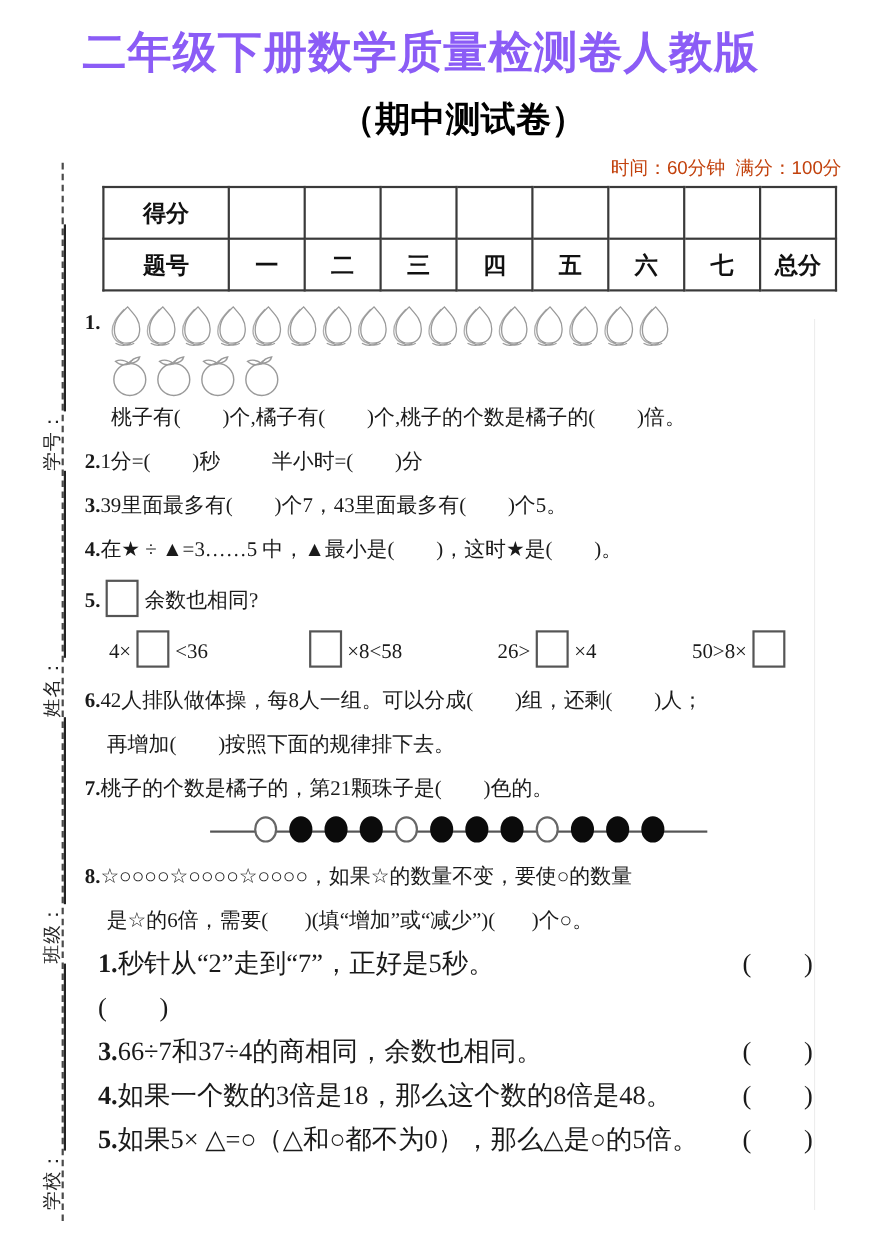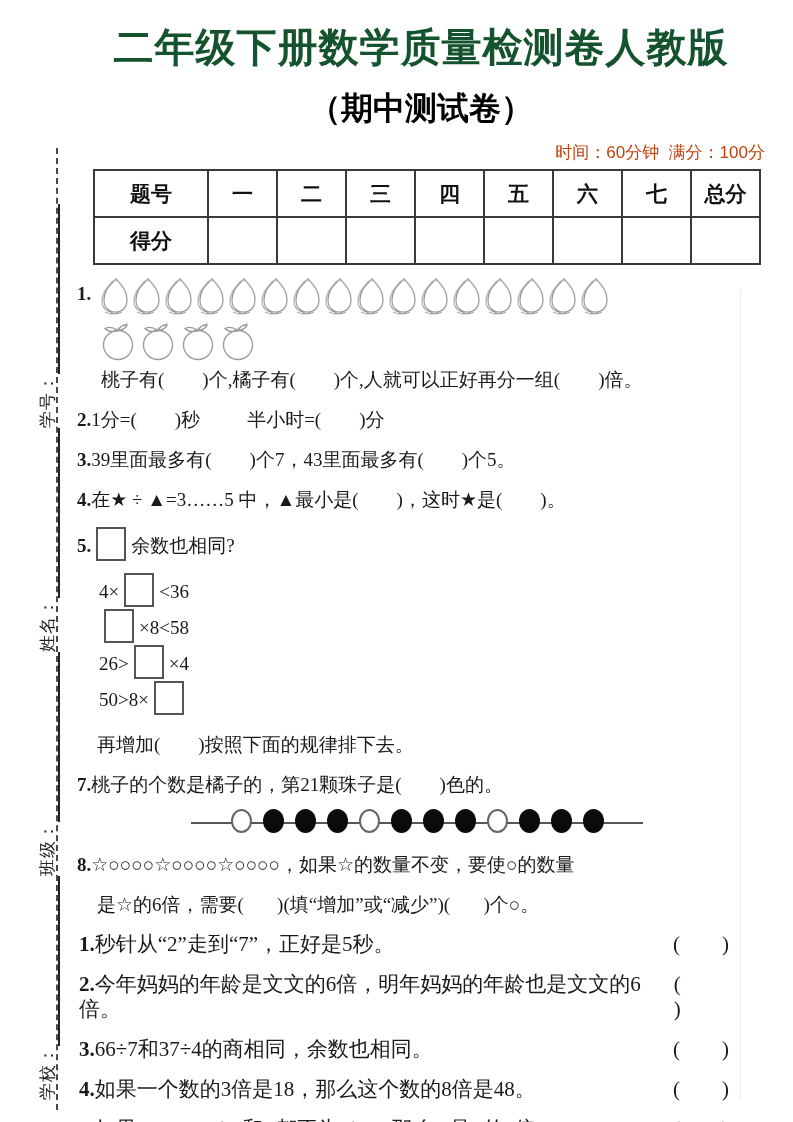--- a/index.html
+++ b/index.html
@@ -18,22 +18,22 @@
     transform-origin:0 0; transform:rotate(-90deg) translateX(-950px);
     display:flex; align-items:flex-end; font-size:17px; color:#222;
   }
   .sb-group { display:flex; align-items:flex-end; }
   .sb-label { padding-bottom:1px; letter-spacing:1px; }
   .sb-line  { display:inline-block; width:170px; height:14px; border-bottom:2px solid #222; }
   .scan-line { position:absolute; left:740px; top:290px; height:810px; width:1px; background:#ededed; }
   
   .main { position:absolute; left:75px; top:0; width:692px; }
   .title {
-    margin:20px 0 0; text-align:center; font-size:40px; font-weight:bold;
-    font-family:"Liberation Sans","DejaVu Sans",sans-serif; letter-spacing:1px; color:#14532d;
+    margin:20px 0 0; text-align:left; font-size:40px; font-weight:bold;
+    font-family:"Liberation Sans","DejaVu Sans",sans-serif; letter-spacing:1px; color:#8b5cf6;
   }
   .subtitle {
     margin:12px 0 0; text-align:center; font-size:32px; font-weight:bold;
     font-family:"Liberation Sans","DejaVu Sans",sans-serif; color:#000;
   }
   .info {
     margin:10px 2px 0 0; text-align:right; font-size:17px; color:#c2410c;
     font-family:"Liberation Sans","DejaVu Sans",sans-serif; white-space:pre-wrap;
   }
   
@@ -53,31 +53,31 @@
   .q2row .p2 { margin-left:47px; }
   
   .q1 { display:flex; margin:10px 0 0 2px; }
   .q1 .qnum { width:22px; font-size:19px; padding-top:8px; }
   .fruit-row { display:flex; align-items:flex-end; height:42px; }
   .orange-row { margin-top:2px; height:44px; }
   
   .box { display:inline-block; width:26px; height:30px; border:2px solid #555; background:#fff;
          vertical-align:-9px; margin:0 5px; }
   .expr-row { display:flex; margin:12px 0 0 24px; width:620px; justify-content:space-between;
-              font-size:19px; line-height:34px;flex-direction:column; }
+              font-size:19px; line-height:34px; }
   
   .beads { position:relative; width:392px; height:28px; margin:12px 0 2px 146px; }
   .beads .string { position:absolute; left:-30px; right:-30px; top:13px; height:2px; background:#555; }
   .beads .row { position:absolute; left:0; top:0; width:100%; display:flex; justify-content:center; gap:11px; }
   .bead { width:21px; height:24px; border-radius:50%; box-sizing:border-box; }
   .bead.b { background:#0b0b0b; }
   .bead.w { background:#fff; border:2px solid #666; }
   
-  .tf { display:flex; justify-content:space-between; width:650px; margin:15px 0 0 4px;
-        font-size:21px; line-height:25px; white-space:pre-wrap; }
+  .tf { display:flex; justify-content:space-between; width:650px; margin:15px 0 0 14px;
+        font-size:24px; line-height:25px; white-space:pre-wrap; }
 </style>
 </head>
 <body>
 
 <div class="page">
 
   <div class="binding-dashed"></div>
   <div class="scan-line"></div>
   <div class="sidebar-rot">
     <span class="sb-group">
@@ -100,41 +100,41 @@
 
   <div class="main">
 
     <h1 class="title">二年级下册数学质量检测卷人教版</h1>
     <h2 class="subtitle">（期中测试卷）</h2>
     <div class="info">时间：60分钟  满分：100分</div>
 
     <table class="score">
       <tbody>
           <tr>
+        <td class="c-label">得分</td>
+        <td></td>
+        <td></td>
+        <td></td>
+        <td></td>
+        <td></td>
+        <td></td>
+        <td></td>
+        <td></td>
+      </tr>
+      <tr>
         <td class="c-label">题号</td>
         <td class="c-num">一</td>
         <td class="c-num">二</td>
         <td class="c-num">三</td>
         <td class="c-num">四</td>
         <td class="c-num">五</td>
         <td class="c-num">六</td>
         <td class="c-num">七</td>
         <td class="c-num">总分</td>
       </tr>
-      <tr>
-        <td class="c-label">得分</td>
-        <td></td>
-        <td></td>
-        <td></td>
-        <td></td>
-        <td></td>
-        <td></td>
-        <td></td>
-        <td></td>
-      </tr>
     </tbody>
       </table>
 
 
     <div class="q1">
       <span class="qnum">1.</span>
       <div>
         <div class="fruit-row" id="peach-row">
             <svg width="32" height="42" viewBox="0 0 32 42">
               <g fill="none" stroke="#9a9a9a" stroke-width="1.2">
@@ -276,21 +276,21 @@
             </svg>
             <svg width="40" height="44" viewBox="0 0 40 44">
               <g fill="none" stroke="#9a9a9a" stroke-width="1.3">
                 <circle cx="19" cy="26" r="14.5"></circle>
                 <path d="M19 11.5 q2 -5 9 -6 q-1 5 -9 6 Z"></path>
                 <path d="M19 11.5 q-7 -5 -13 -2 q5 5 13 2 Z"></path>
                 <path d="M17 12 q2 -3 5 -4" stroke-width="1"></path>
               </g>
             </svg>
           </div>
-        <div class="qline" style="margin-top:4px">桃子有(        )个,橘子有(        )个,人就可以正好再分一组(        )倍。</div>
+        <div class="qline" style="margin-top:4px">桃子有(        )个,橘子有(        )个,桃子的个数是橘子的(        )倍。</div>
       </div>
     </div>
 
     <div class="qline q2row">
       <span><span class="qnum">2.</span><span>1分=(        )秒</span></span>
       <span class="p2">半小时=(        )分</span>
     </div>
 
     <div class="qline"><span class="qnum">3.</span><span>39里面最多有(        )个7，43里面最多有(        )个5。</span></div>
 
@@ -298,20 +298,21 @@
 
     <div class="qline"><span class="qnum">5.</span><span class="box"></span><span>余数也相同?</span></div>
 
     <div class="expr-row">
       <span><span>4×</span><span class="box"></span><span>&lt;36</span></span>
       <span><span></span><span class="box"></span><span>×8&lt;58</span></span>
       <span><span>26&gt;</span><span class="box"></span><span>×4</span></span>
       <span><span>50&gt;8×</span><span class="box"></span><span></span></span>
     </div>
 
+    <div class="qline"><span class="qnum">6.</span><span>42人排队做体操，每8人一组。可以分成(        )组，还剩(        )人；</span></div>
     <div class="qline indent">再增加(        )按照下面的规律排下去。</div>
 
     <div class="qline"><span class="qnum">7.</span><span>桃子的个数是橘子的，第21颗珠子是(        )色的。</span></div>
 
     <div class="beads">
       <div class="string"></div>
       <div class="row" id="bead-row">
           <span class="bead w"></span>
           <span class="bead b"></span>
           <span class="bead b"></span>
@@ -329,21 +330,20 @@
 
     <div class="qline"><span class="qnum">8.</span><span>☆○○○○☆○○○○☆○○○○，如果☆的数量不变，要使○的数量</span></div>
     <div class="qline indent">是☆的6倍，需要(       )(填“增加”或“减少”)(       )个○。</div>
 
 
     <div class="tf">
       <span><span class="qnum">1.</span><span>秒针从“2”走到“7”，正好是5秒。</span></span>
       <span>(        )</span>
     </div>
     <div class="tf">
-      <span><span class="qnum">2.</span><span>今年妈妈的年龄是文文的6倍，明年妈妈的年龄也是文文的6倍。</span></span>
       <span>(        )</span>
     </div>
     <div class="tf">
       <span><span class="qnum">3.</span><span>66÷7和37÷4的商相同，余数也相同。</span></span>
       <span>(        )</span>
     </div>
     <div class="tf">
       <span><span class="qnum">4.</span><span>如果一个数的3倍是18，那么这个数的8倍是48。</span></span>
       <span>(        )</span>
     </div>

